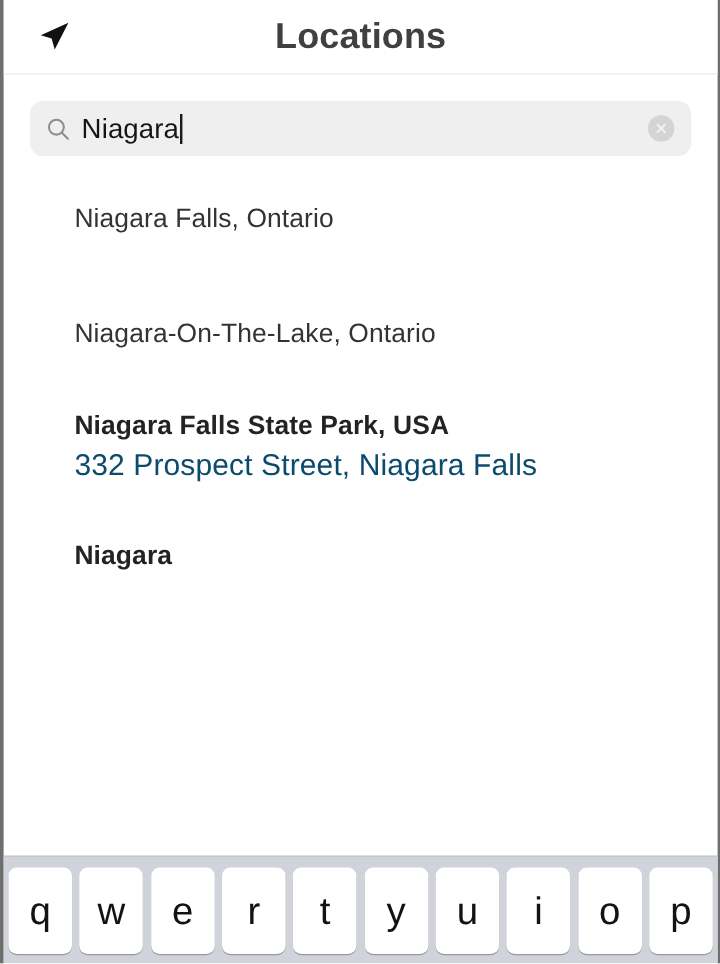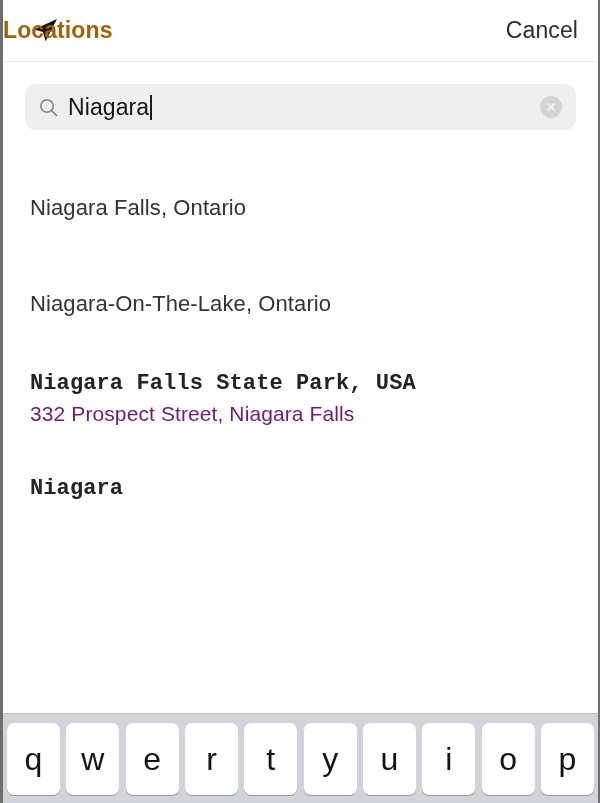--- a/index.html
+++ b/index.html
@@ -42,24 +42,24 @@
     display: flex;
     align-items: center;
     justify-content: center;
     cursor: pointer;
   }
   .nav-arrow-btn svg { display: block; }
   .nav-title {
     position: absolute;
     left: 0;
     right: 0;
-    text-align: left;
-    font-size: 23px;
+    text-align: center;
+    font-size: 30px;
     font-weight: bold;
-    color: #a16207;
+    color: #404040;
     letter-spacing: 0.1px;
     pointer-events: none;
   }
   .nav-cancel {
     position: absolute;
     right: 20px;
     font-size: 23px;
     color: #2b2b2b;
     cursor: pointer;
     letter-spacing: 0.1px;
@@ -111,21 +111,22 @@
     background: #d4d4d4;
     display: flex;
     align-items: center;
     justify-content: center;
     cursor: pointer;
   }
   .clear-btn svg { display: block; }
 
   
   .results {
-    padding-top: 30px;
+    padding-top: 4px;
+    margin-left: 32px;
   }
   .result-item {
     position: relative;
     padding: 0 22px 0 27px;
     box-sizing: border-box;
     cursor: pointer;
     display: flex;
     flex-direction: column;
     justify-content: center;
   }
@@ -134,25 +135,24 @@
   .result-title {
     font-size: 22px;
     color: #333333;
     letter-spacing: 0.1px;
     line-height: 1.2;
   }
   .result-item.double .result-title {
     font-weight: bold;
     color: #232323;
     margin-bottom: 4px;
-    font-family: Liberation Mono, monospace;
   }
   .result-subtitle {
-    font-size: 21px;
-    color: #701a75;
+    font-size: 25px;
+    color: #0c4a6e;
     letter-spacing: 0.1px;
     line-height: 1.2;
   }
 
   
   .annotation-arrow {
     position: absolute;
     left: 306px;
     top: 50%;
     transform: translateY(-50%);
@@ -201,21 +201,20 @@
 
   <div class="navbar">
     <div class="nav-arrow-btn">
       <span>
         <svg width="30" height="30" viewBox="0 0 30 30" aria-hidden="true">
           <path d="M27 2 L4 12.4 L13.0 15.0 L15.6 24.2 Z" fill="#111111"></path>
         </svg>
       </span>
     </div>
     <div class="nav-title">Locations</div>
-    <div class="nav-cancel">Cancel</div>
   </div>
 
   <div class="search-wrap">
     <div class="search-field">
       <span class="search-icon">
         <svg width="19" height="19" viewBox="0 0 19 19" aria-hidden="true">
           <circle cx="8" cy="8" r="6.2" fill="none" stroke="#8d8d8d" stroke-width="1.7"></circle>
           <line x1="12.6" y1="12.6" x2="17.6" y2="17.6" stroke="#8d8d8d" stroke-width="1.7" stroke-linecap="round"></line>
         </svg>
       </span>

